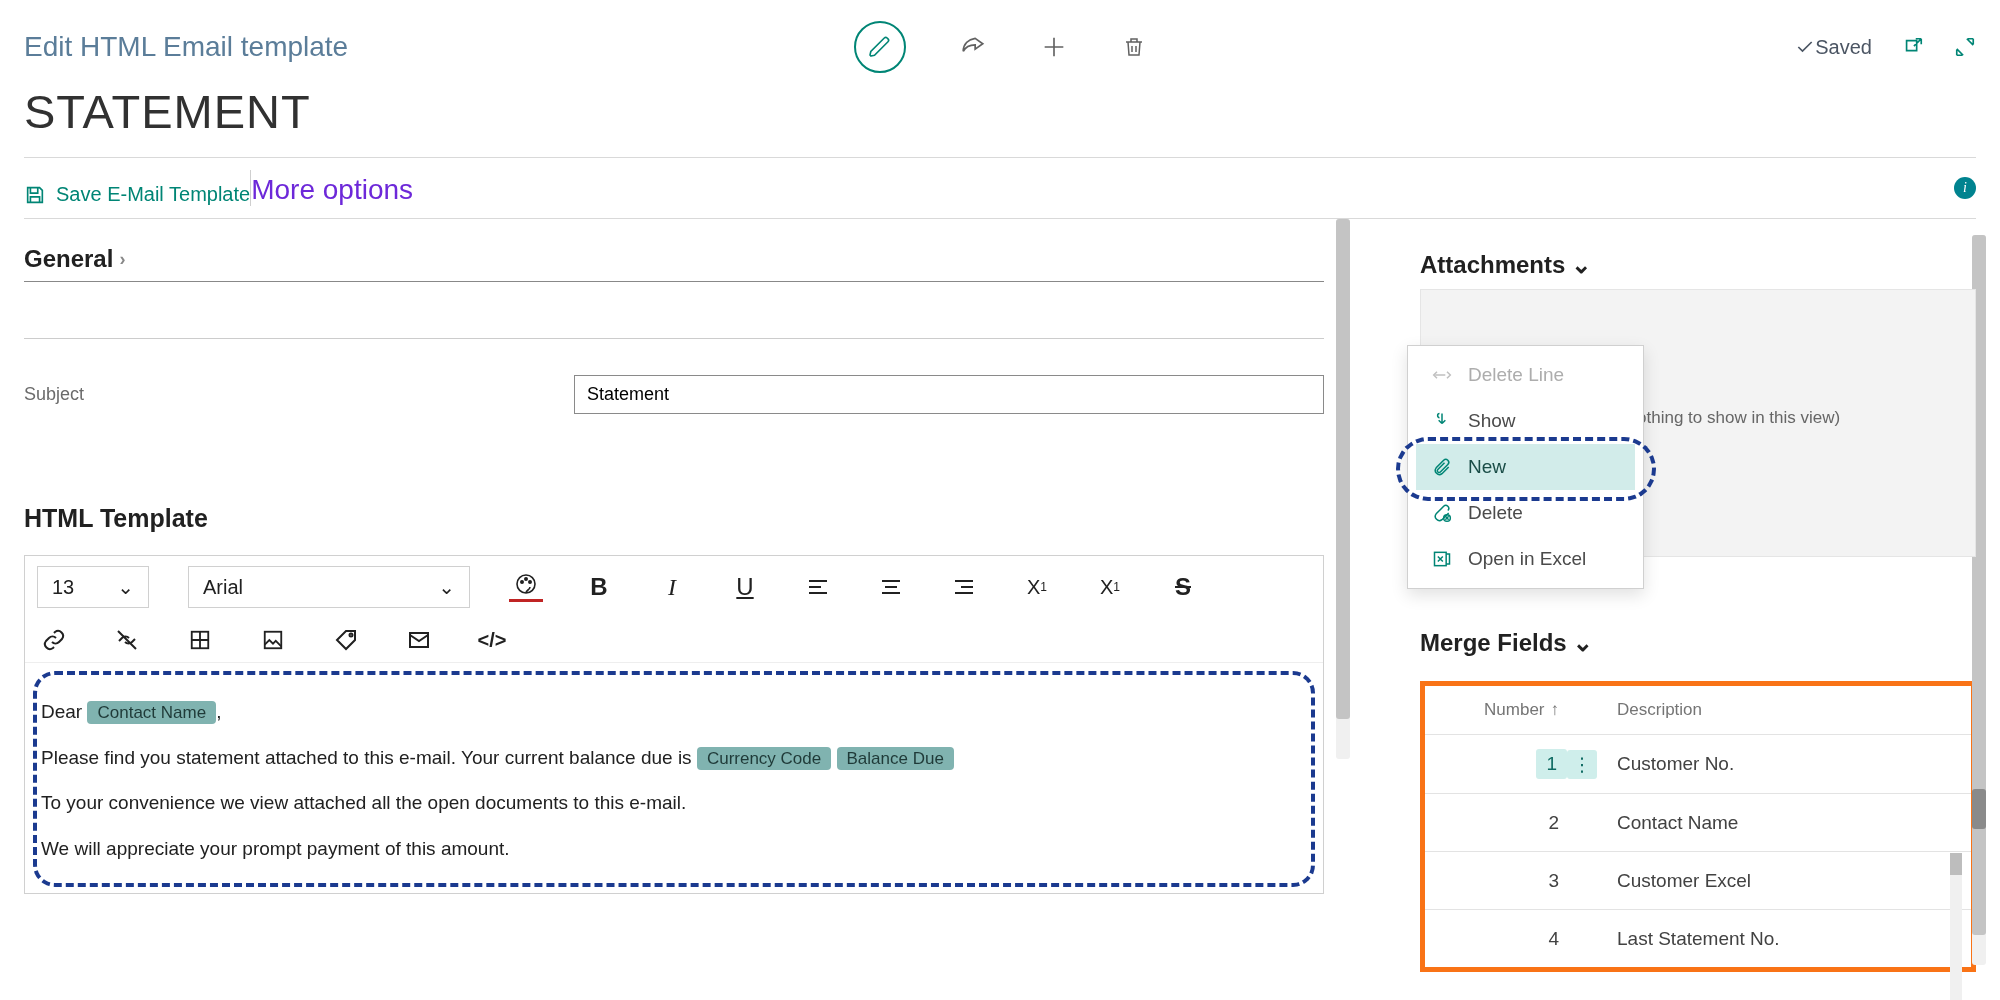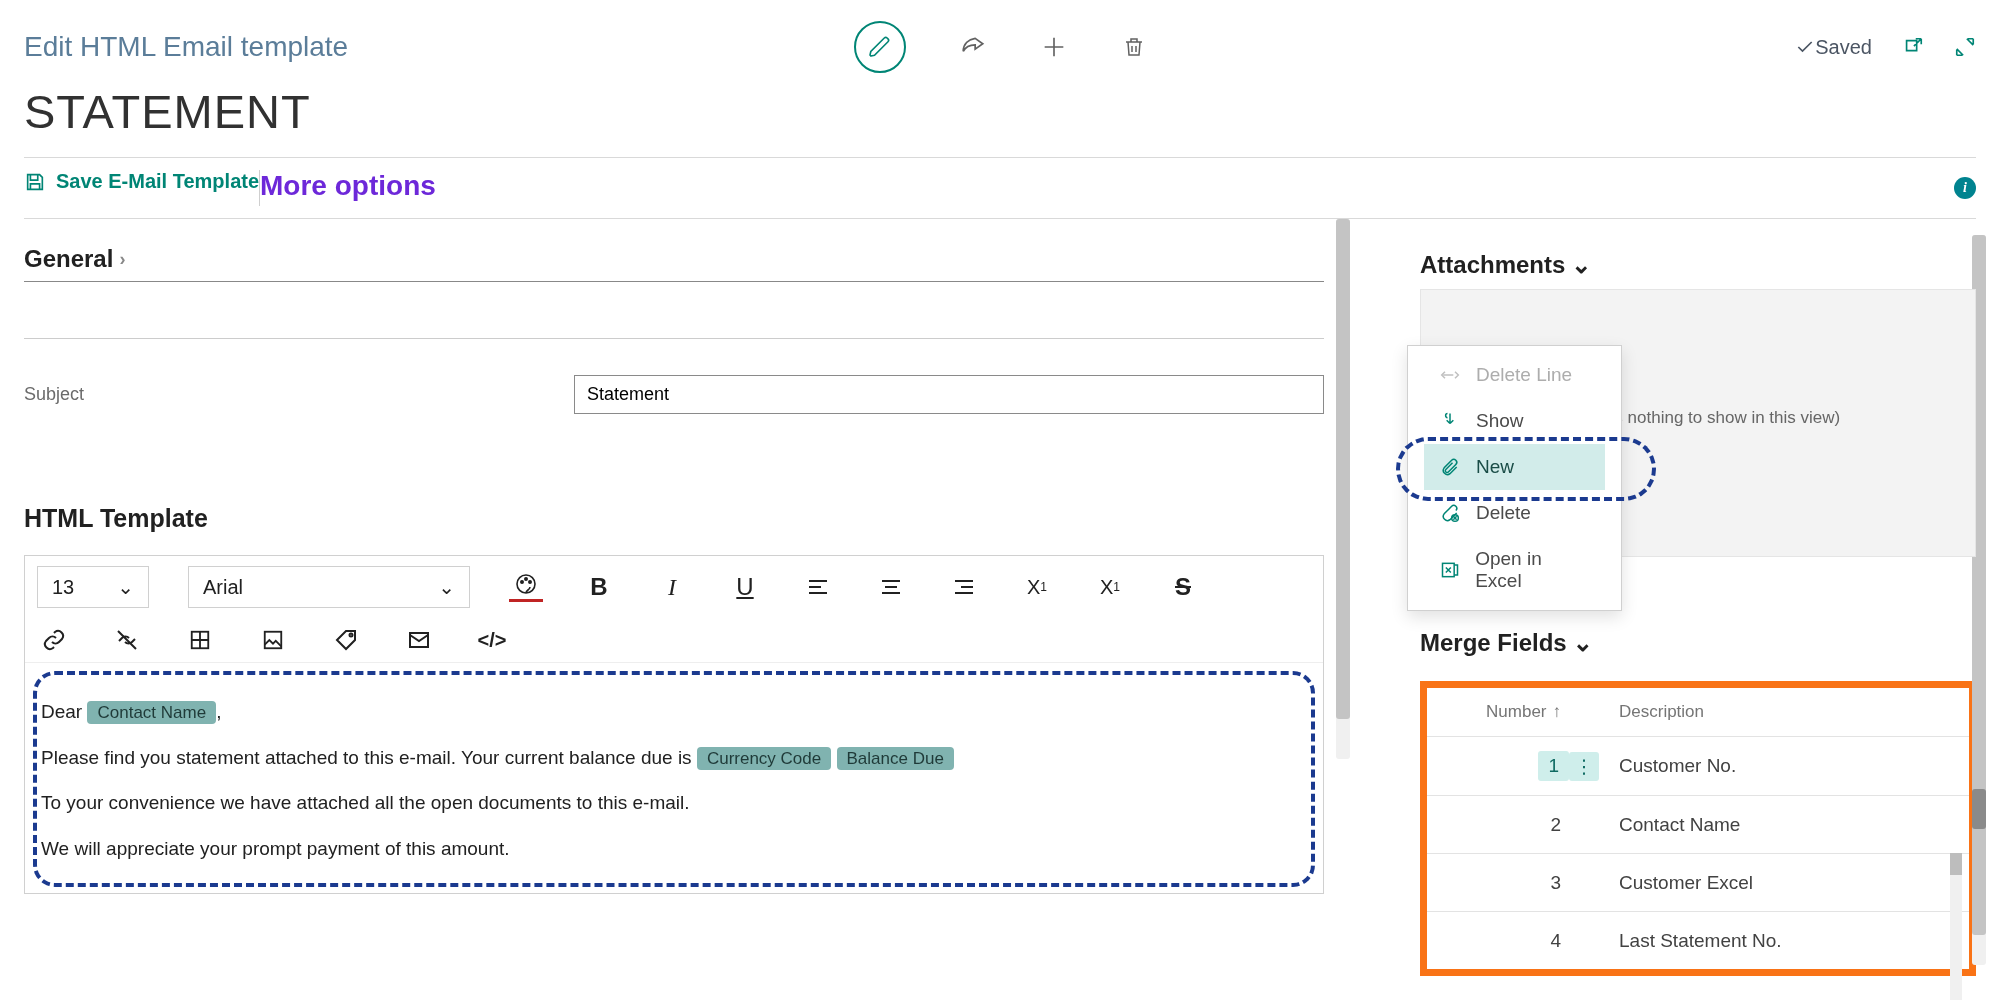--- a/index.html
+++ b/index.html
@@ -63,24 +63,23 @@
     letter-spacing: 1px;
     padding: 14px 24px 18px 24px;
     color: #313131;
   }
 
   hr.sep { border: none; border-top: 1px solid #d9d9d9; margin: 0 24px; }
 
   
   .command-bar {
     display: flex;
-    align-items: flex-start;
+    align-items: flex-end;
     padding: 12px 24px;
     position: relative;
-    font-weight: bold;
   }
   .save-tpl { color: #008575; display:flex; align-items:center; gap:10px; font-size:20px; cursor:pointer; }
   .save-tpl svg { color:#008575; }
   .cmd-sep { width:1px; height:36px; background:#cfcfcf; }
   .more-opt { color:#6d28d9; font-size:28px; cursor:pointer; }
   .info-badge {
     position:absolute; right:24px; top:50%; transform:translateY(-50%);
     width:22px; height:22px; border-radius:50%; background:#00838f;
     color:#fff; font-family: Georgia, serif; font-size:14px; font-style:italic;
     display:flex; align-items:center; justify-content:center;
@@ -180,24 +179,24 @@
     cursor:pointer;
   }
   .attach-empty {
     background:#f3f3f3; padding: 118px 20px; text-align:center;
     color:#666; font-size:17px; margin-top:10px;
     border:1px solid #e5e5e5;
     height:268px;
   }
 
   .context-menu {
-    position:absolute; left:-13px; top:56px; width:215px;
+    position:absolute; left:-13px; top:56px; width:237px;
     background:#fff; border:1px solid #d0d0d0;
     box-shadow:0 6px 16px rgba(0,0,0,0.12);
-    padding:6px 16px;
+    padding:6px 8px;
     z-index:10;
   }
   .menu-item {
     display:flex; align-items:center; gap:14px;
     padding:12px 16px; font-size:19px; color:#4b4b4b;
     cursor:pointer;
   }
   .menu-item.disabled { color:#adadad; cursor:default; }
   .menu-item.highlight { background:#d2ecea; color:#1a4d47; }
   .menu-item .mi-icon { width:22px; color:#008575; display:flex; }
@@ -209,21 +208,21 @@
   }
 
   .merge-head {
     display:flex; align-items:center; gap:6px;
     font-size:24px; font-weight:700; margin-top:40px;
     padding-top:32px;
     cursor:pointer;
   }
 
   .merge-grid {
-    border:7px solid #f97316; margin-top:24px;
+    border:5px solid #f97316; margin-top:24px;
   }
   .mg-head, .mg-row {
     display:grid;
     grid-template-columns: 130px 50px 1fr;
     align-items:center;
     border-bottom:1px solid #e3e3e3;
   }
   .mg-head { color:#757575; font-size:17px; padding:14px 12px; }
   .mg-head .num-col { display:flex; gap:6px; justify-content:flex-end; padding-right:8px;}
   .mg-row { font-size:19px; color:#424242; padding:14px 12px; }
@@ -409,21 +408,21 @@
         <div class="dashed-box"></div>
         <div>
           <span>Dear</span>
           <span class="merge-chip">Contact Name</span><span>,</span>
         </div>
         <div>
           <span>Please find you statement attached to this e-mail. Your current balance due is</span>
           <span class="merge-chip">Currency Code</span>
           <span class="merge-chip">Balance Due</span>
         </div>
-        <div>To your convenience we have attached all the open documents to this e-mail.</div>
+        <div>To your convenience we view attached all the open documents to this e-mail.</div>
         <div>We will appreciate your prompt payment of this amount.</div>
       </div>
     </div>
   </div>
 
   <div class="side-col">
     <div class="side-scroll"></div>
 
     <div class="attach-head">
       <span>Attachments</span>

